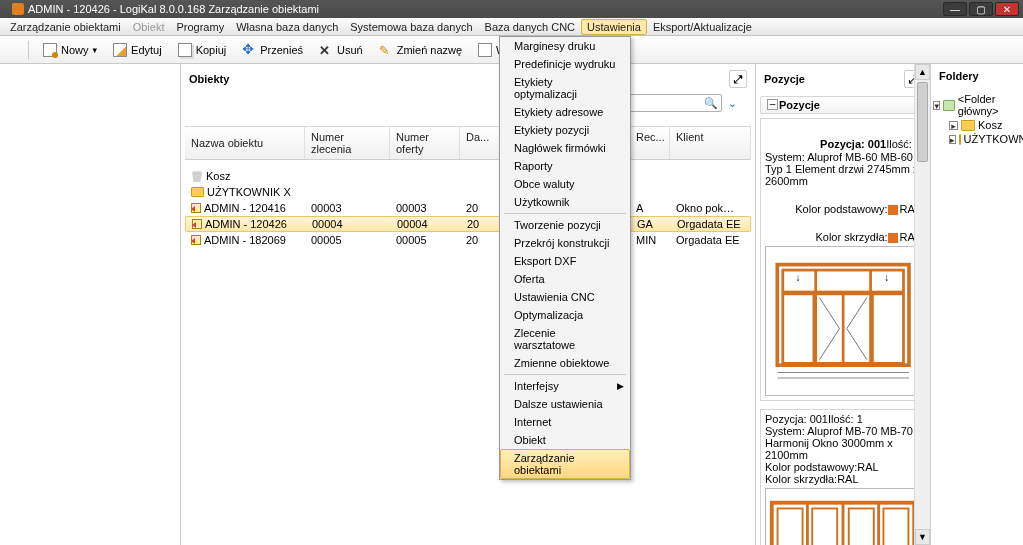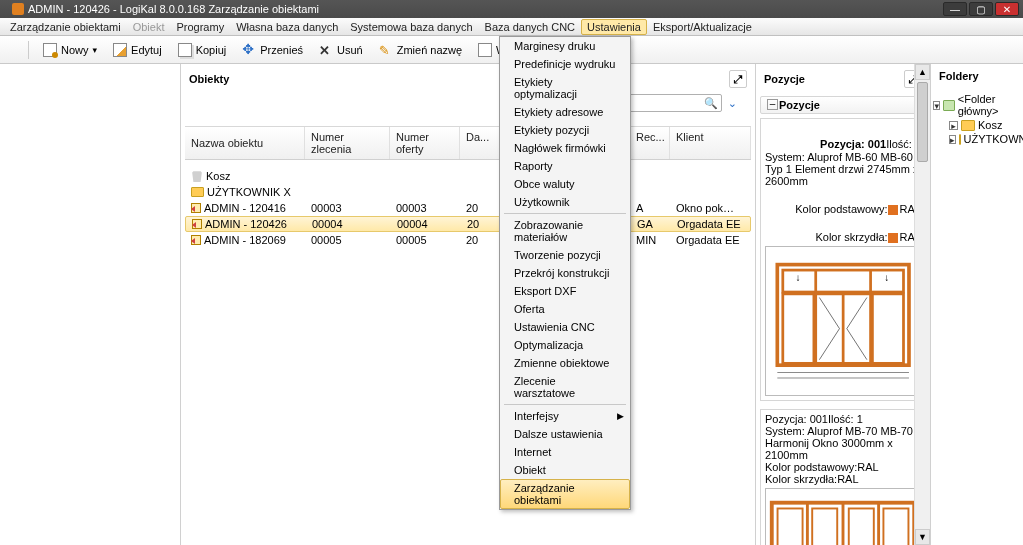--- a/index.html
+++ b/index.html
@@ -166,29 +166,28 @@
   <div class="ditem">Marginesy druku</div>
   <div class="ditem">Predefinicje wydruku</div>
   <div class="ditem">Etykiety optymalizacji</div>
   <div class="ditem">Etykiety adresowe</div>
   <div class="ditem">Etykiety pozycji</div>
   <div class="ditem">Nagłówek firmówki</div>
   <div class="ditem">Raporty</div>
   <div class="ditem">Obce waluty</div>
   <div class="ditem">Użytkownik</div>
   <div class="dsep"></div>
-  <div class="ditem">Zobrazowanie materiałów</div>
   <div class="ditem">Tworzenie pozycji</div>
   <div class="ditem">Przekrój konstrukcji</div>
   <div class="ditem">Eksport DXF</div>
   <div class="ditem">Oferta</div>
   <div class="ditem">Ustawienia CNC</div>
   <div class="ditem">Optymalizacja</div>
+  <div class="ditem">Zlecenie warsztatowe</div>
   <div class="ditem">Zmienne obiektowe</div>
-  <div class="ditem">Zlecenie warsztatowe</div>
   <div class="dsep"></div>
   <div class="ditem"><span>Interfejsy</span><span class="sub">▶</span></div>
   <div class="ditem">Dalsze ustawienia</div>
   <div class="ditem">Internet</div>
   <div class="ditem">Obiekt</div>
   <div class="ditem hl">Zarządzanie obiektami</div>
 </div>
 
 <div class="main">
   <div class="leftspace"></div>

